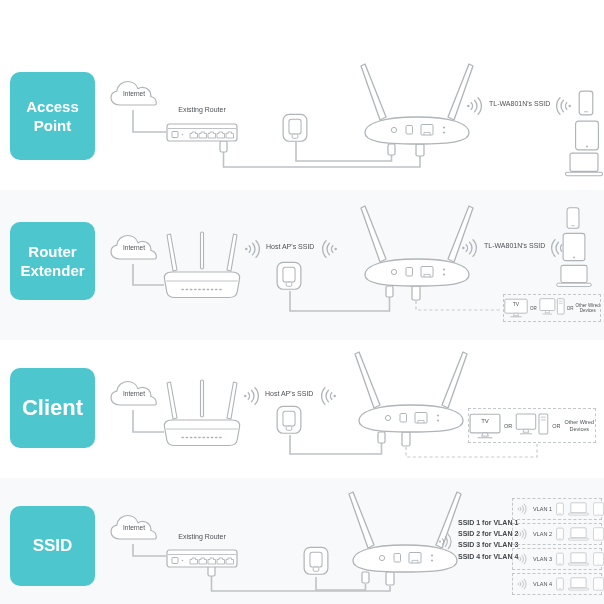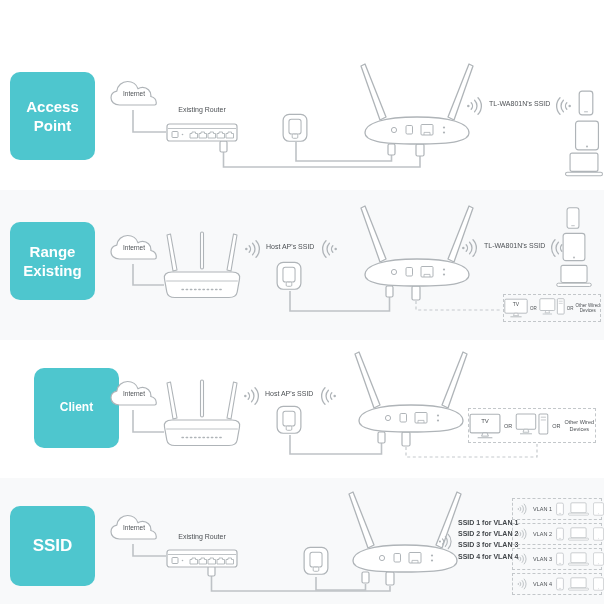--- a/index.html
+++ b/index.html
@@ -164,21 +164,21 @@
 
   <div class="row row-2">
     <svg class="cables" width="604" height="150" viewBox="0 0 604 150">
       <path class="cable" d="M133,74 V95 H164"></path>
       <path class="cable" d="M290,101 V121 H389.5 V106"></path>
       <path class="cable-dash" d="M416,111 V120 H502"></path>
       <rect class="plug" x="386" y="96" width="7" height="11" rx="1.5"></rect>
       <rect class="plug" x="412" y="96" width="8" height="14" rx="1.5"></rect>
     </svg>
     <div class="mode-box" style="top:32px;height:78px;">
-      <span>Range Existing</span>
+      <span>Router Extender</span>
     </div>
     <svg class="icon" style="left:108px;top:42px;width:52px;height:32px;">
         <use href="#sym-cloud"></use>
       </svg>
     <div class="cloud-label" style="left:108px;top:54px;">Internet</div>
     <svg class="icon" style="left:162px;top:40px;width:80px;height:70px;">
         <use href="#sym-router-wireless"></use>
       </svg>
     <svg class="icon" style="left:244px;top:49px;width:20px;height:20px;">
         <use href="#sym-wifi-r"></use>
@@ -226,21 +226,21 @@
   </div>
 
   <div class="row row-3">
     <svg class="cables" width="604" height="138" viewBox="0 0 604 138">
       <path class="cable" d="M133,70 V92 H164"></path>
       <path class="cable" d="M290,95 V114 H381.5 V102"></path>
       <path class="cable-dash" d="M406,107 V117 H537 V104"></path>
       <rect class="plug" x="378" y="92" width="7" height="11" rx="1.5"></rect>
       <rect class="plug" x="402" y="92" width="8" height="14" rx="1.5"></rect>
     </svg>
-    <div class="mode-box" style="top:28px;height:80px;font-size:12px;margin-left:24px;">
+    <div class="mode-box" style="top:28px;height:80px;font-size:22px;">
       <span>Client</span>
     </div>
     <svg class="icon" style="left:108px;top:38px;width:52px;height:32px;">
         <use href="#sym-cloud"></use>
       </svg>
     <div class="cloud-label" style="left:108px;top:50px;">Internet</div>
     <svg class="icon" style="left:162px;top:38px;width:80px;height:70px;">
         <use href="#sym-router-wireless"></use>
       </svg>
     <svg class="icon" style="left:243px;top:46px;width:20px;height:20px;">

